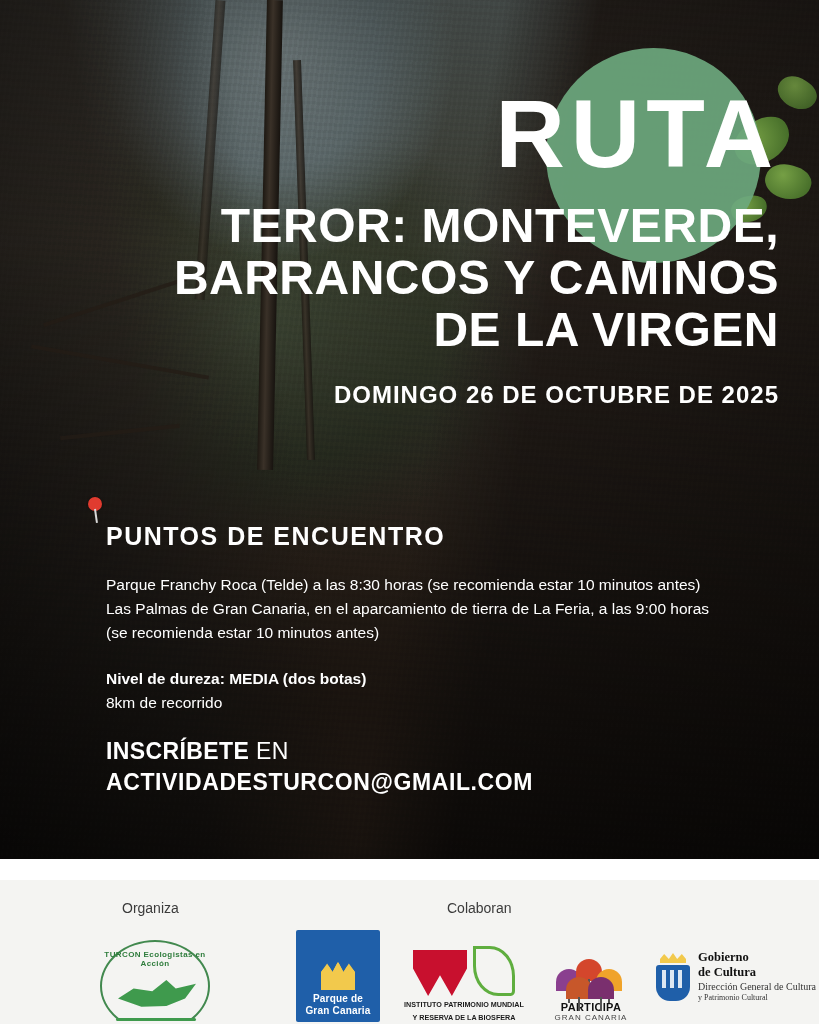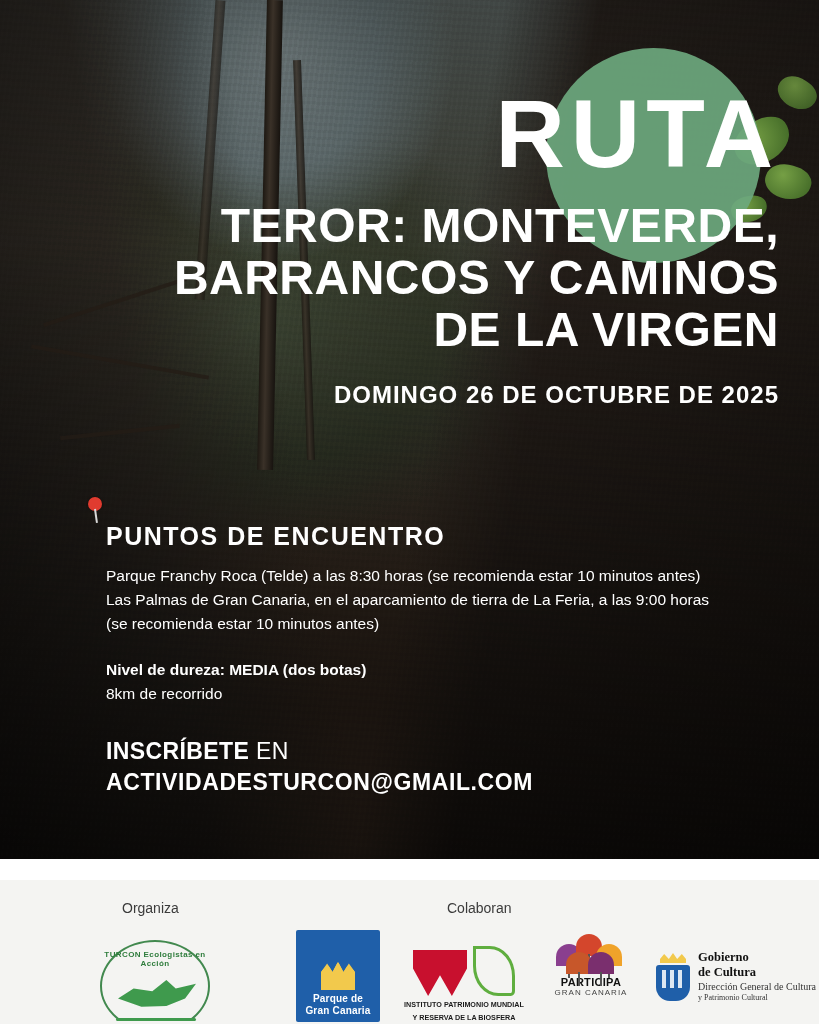--- a/index.html
+++ b/index.html
@@ -100,21 +100,21 @@
   .pin .needle {
     position: absolute; left: 6px; top: 12px; width: 2px; height: 14px;
     background: #d8d8d8; transform: rotate(-8deg); transform-origin: top center;
   }
 
   .info {
     position: absolute; left: 106px; top: 522px; width: 620px; color: #fff;
   }
   .info h2 {
     font-size: 25px; font-weight: 700; letter-spacing: 1.5px; text-transform: uppercase;
-    margin-bottom: 13px;
+    margin-bottom: 22px;
   }
   .info p { font-size: 15.5px; line-height: 1.55; font-weight: 400; }
   .info p.bold { font-weight: 700; }
   .info .gap { height: 22px; }
 
   .signup {
     position: absolute; left: 106px; top: 736px; color: #fff;
     font-size: 23px; line-height: 1.35; letter-spacing: .4px;
   }
   .signup .b { font-weight: 700; }
@@ -181,21 +181,21 @@
   .ipm-red {
     width: 54px; height: 46px; background: #c8102e;
     clip-path: polygon(0 0, 100% 0, 100% 40%, 72% 100%, 50% 55%, 28% 100%, 0 40%);
   }
   .ipm-green {
     width: 42px; height: 50px; border: 3px solid #5fae3f; border-radius: 0 60% 10% 60%;
   }
   .ipm-txt { font-size: 7.2px; font-weight: 700; text-align:center; line-height:1.25; color:#1a1a1a; margin-top:4px;}
 
   
-  .participa { width: 86px; height: 92px; display:flex; flex-direction:column; align-items:center; justify-content:flex-start;}
+  .participa { width: 86px; height: 92px; display:flex; flex-direction:column; align-items:center; justify-content:flex-end;}
   .umbrellas { position:relative; width: 70px; height: 46px; }
   .umb { position:absolute; width: 26px; height: 22px; border-radius: 16px 16px 0 0; }
   .umb i { position:absolute; left:12px; top:20px; width:2px; height:14px; background:#555; display:block;}
   .u1{ left:0;  top:14px; background:#8a3f8f;}
   .u2{ left:20px; top:4px; background:#d4462c;}
   .u3{ left:40px; top:14px; background:#f0a32a;}
   .u4{ left:10px; top:22px; background:#c7572a;}
   .u5{ left:32px; top:22px; background:#7a2f6e;}
   .part-txt { font-size: 11px; font-weight:700; color:#111; letter-spacing:.3px;}
   .part-sub { font-size: 8px; color:#444; letter-spacing:1px; }

